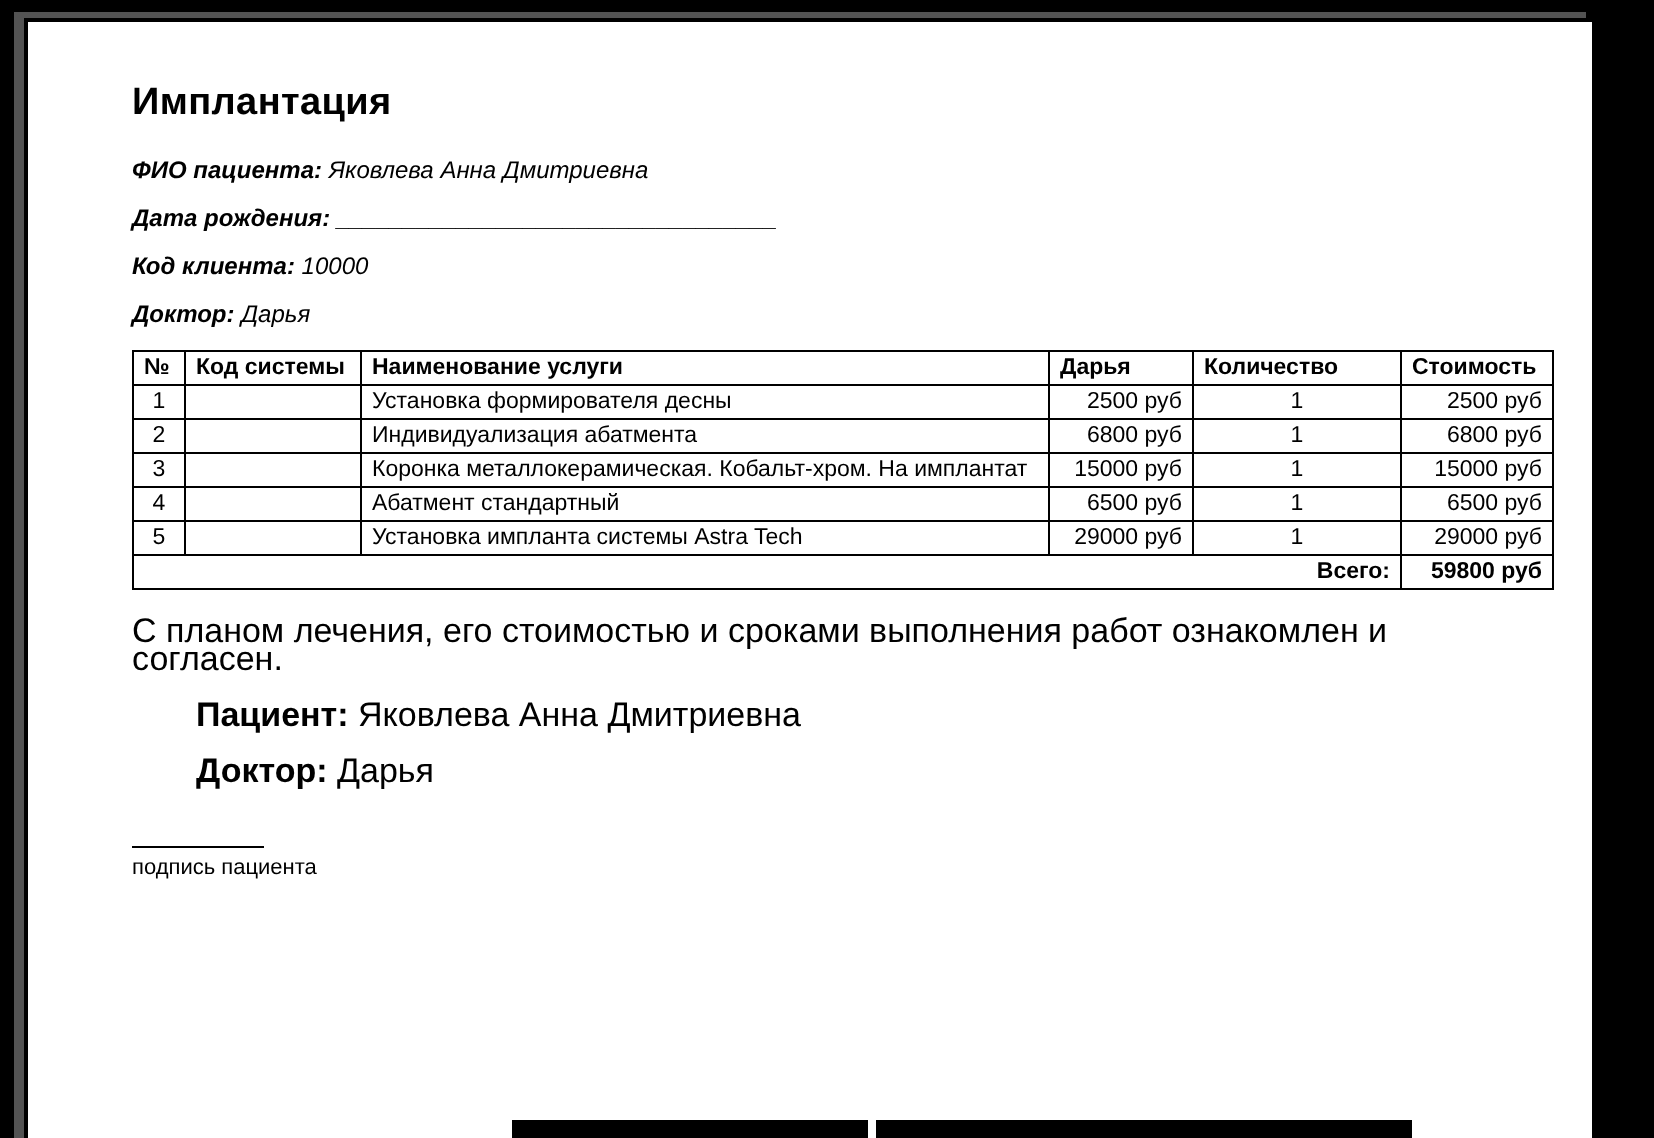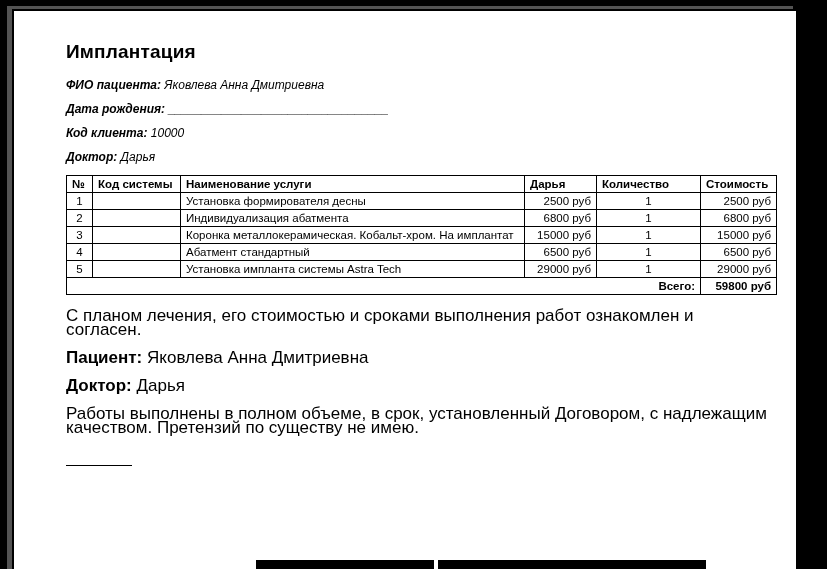--- a/index.html
+++ b/index.html
@@ -73,21 +73,21 @@
   td.noborder {
     border: none;
     background: transparent;
   }
   td.bold, .bold { font-weight: bold; }
   .para {
     font-size: 17px;
     margin: 14px 0 0 0;
     line-height: 14px;
   }
-  .para .lbl { font-weight: bold; }
+  .para .lbl { font-weight: bold; margin-left: 32px; }
   .sig-line {
     width: 66px;
     border-bottom: 1px solid #000;
     height: 14px;
     margin-top: 16px;
   }
   .sig-caption {
     font-size: 11px;
     margin-top: 4px;
   }
@@ -198,22 +198,22 @@
       <p class="para">
         <span class="lbl">Пациент:</span>
         <span>Яковлева Анна Дмитриевна</span>
       </p>
 
       <p class="para">
         <span class="lbl">Доктор:</span>
         <span>Дарья</span>
       </p>
 
-      <p class="para">Работы выполнены в полном объеме, в срок, установленный Договором, с надлежащим качеством. Претензий по существу не имею.</p>
 
       <div class="sig-line"></div>
+      <div class="sig-caption">подпись пациента</div>
 
     </div>
 
     <div class="taskbar-segment seg-1"></div>
     <div class="taskbar-segment seg-2"></div>
   </div>
 </div>
 
 </body></html>

